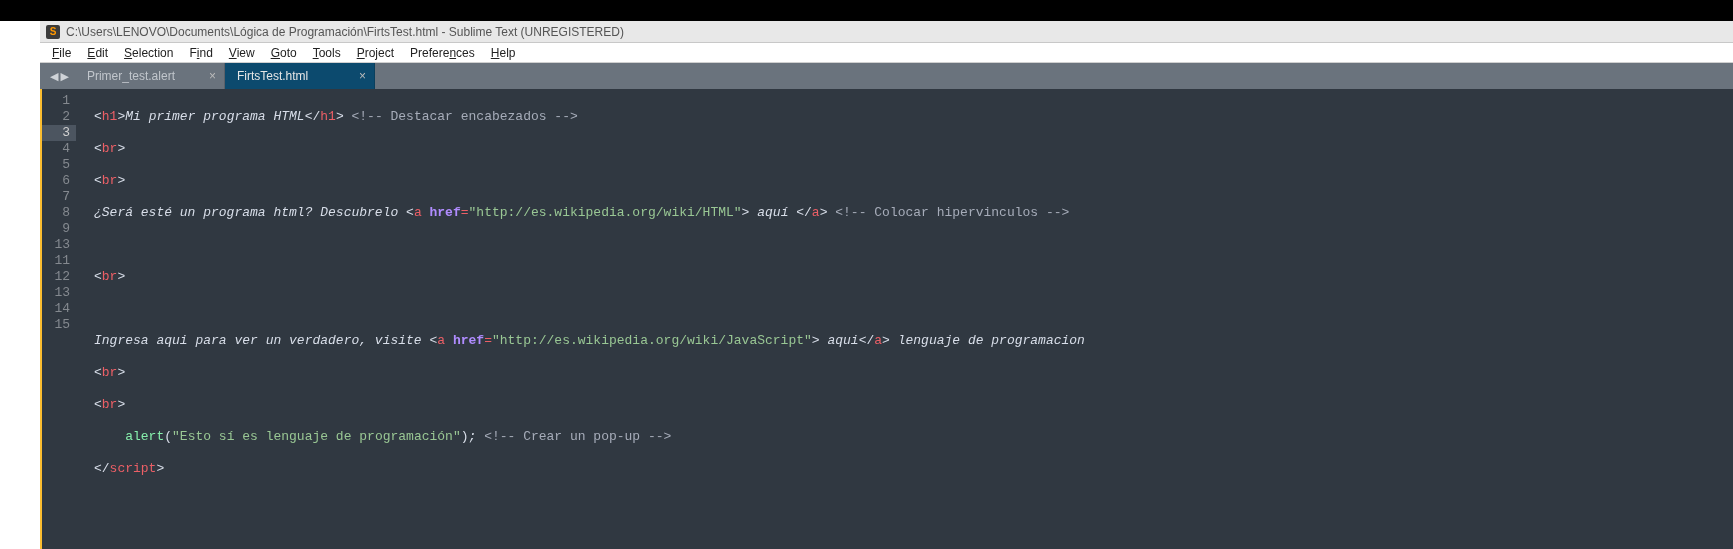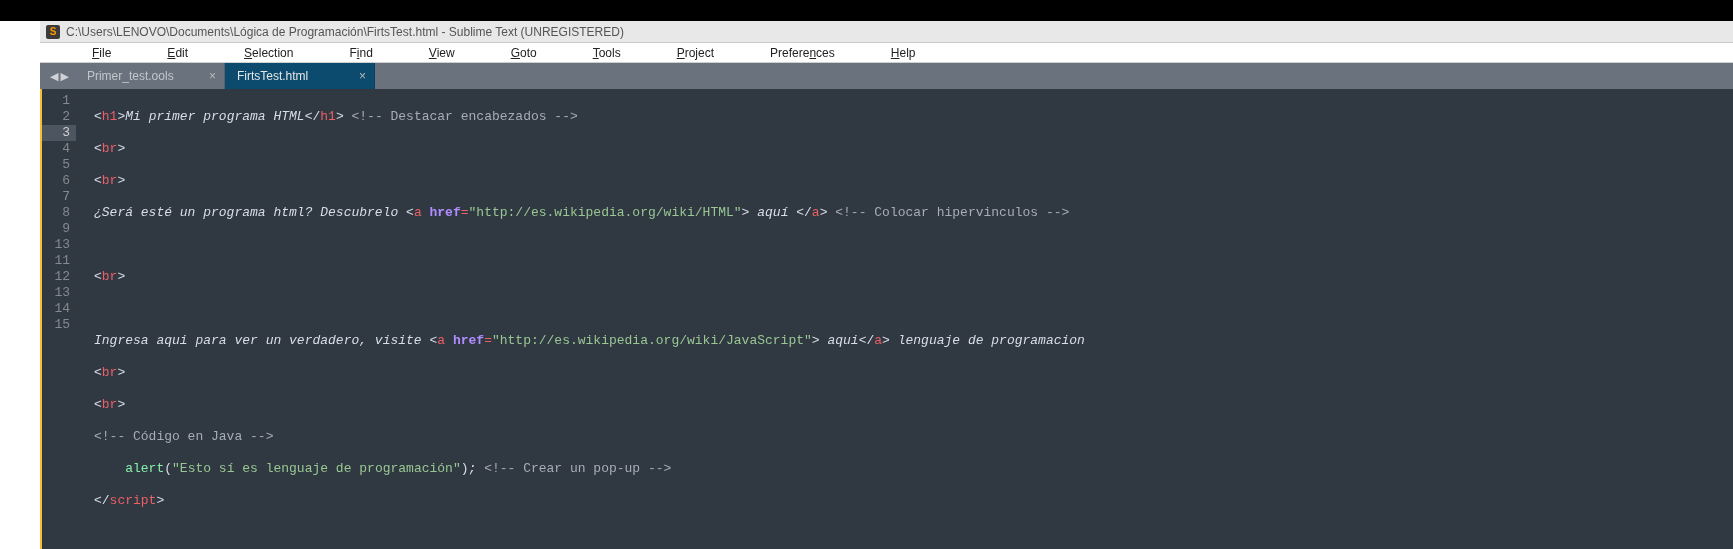--- a/index.html
+++ b/index.html
@@ -43,21 +43,20 @@
     background: #fff;
     border-bottom: 1px solid #d0d0d0;
     display: flex; align-items: center;
     padding: 0 4px;
     font-size: 12px;
     color: #222;
   }
   .menubar .menu-item {
     padding: 2px 8px;
     cursor: default;
-    margin-left: 40px;
   }
   .menubar .menu-item span.ul { text-decoration: underline; }
   .tabbar {
     height: 26px;
     background: #6a737d;
     display: flex; align-items: stretch;
     padding-left: 4px;
   }
   .tab-nav {
     display: flex; align-items: center; gap: 2px;
@@ -141,21 +140,21 @@
     <div class="menu-item">Prefere<span class="ul">n</span>ces</div>
     <div class="menu-item"><span class="ul">H</span>elp</div>
   </div>
 
   <div class="tabbar">
     <div class="tab-nav">
       <span>◀</span>
       <span>▶</span>
     </div>
     <div class="tab">
-      <span>Primer_test.ools</span>
+      <span>Primer_test.alert</span>
       <span class="close">×</span>
     </div>
     <div class="tab active">
       <span>FirtsTest.html</span>
       <span class="close">×</span>
     </div>
   </div>
 
   <div class="editor">
     <div class="gutter">
@@ -180,19 +179,18 @@
 <div class="row"><span class="bracket">&lt;</span><span class="tag">h1</span><span class="bracket">&gt;</span><span class="txt">Mi primer programa HTML</span><span class="bracket">&lt;/</span><span class="tag">h1</span><span class="bracket">&gt;</span><span class="cmt"> &lt;!-- Destacar encabezados --&gt;</span></div>
 <div class="row"><span class="bracket">&lt;</span><span class="tag">br</span><span class="bracket">&gt;</span></div>
 <div class="row"><span class="bracket">&lt;</span><span class="tag">br</span><span class="bracket">&gt;</span></div>
 <div class="row"><span class="txt">¿Será esté un programa html? Descubrelo </span><span class="bracket">&lt;</span><span class="tag">a</span><span> </span><span class="attr">href</span><span class="op">=</span><span class="val">"</span><span class="val">http://es.wikipedia.org/wiki/HTML</span><span class="val">"</span><span class="bracket">&gt;</span><span class="txt"> aquí </span><span class="bracket">&lt;/</span><span class="tag">a</span><span class="bracket">&gt;</span><span class="cmt"> &lt;!-- Colocar hipervinculos --&gt;</span></div>
 <div class="row"></div>
 <div class="row"><span class="bracket">&lt;</span><span class="tag">br</span><span class="bracket">&gt;</span></div>
 <div class="row"></div>
 <div class="row"><span class="txt">Ingresa aqui para ver un verdadero, visite </span><span class="bracket">&lt;</span><span class="tag">a</span><span> </span><span class="attr">href</span><span class="op">=</span><span class="val">"</span><span class="val">http://es.wikipedia.org/wiki/JavaScript</span><span class="val">"</span><span class="bracket">&gt;</span><span class="txt"> aqui</span><span class="bracket">&lt;/</span><span class="tag">a</span><span class="bracket">&gt;</span><span class="txt"> lenguaje de programacion</span></div>
 <div class="row"><span class="bracket">&lt;</span><span class="tag">br</span><span class="bracket">&gt;</span></div>
 <div class="row"><span class="bracket">&lt;</span><span class="tag">br</span><span class="bracket">&gt;</span></div>
-<div class="row"><span class="cmt">&lt;!-- Código en Java --&gt;</span></div>
 <div class="row"><span>    </span><span class="fn">alert</span><span class="bracket">(</span><span class="val">"Esto sí es lenguaje de programación"</span><span class="bracket">)</span><span class="txt">;</span><span class="cmt"> &lt;!-- Crear un pop-up --&gt;</span></div>
 <div class="row"><span class="bracket">&lt;/</span><span class="tag">script</span><span class="bracket">&gt;</span></div>
     </div>
   </div>
 
 </div>
 
 </body></html>

